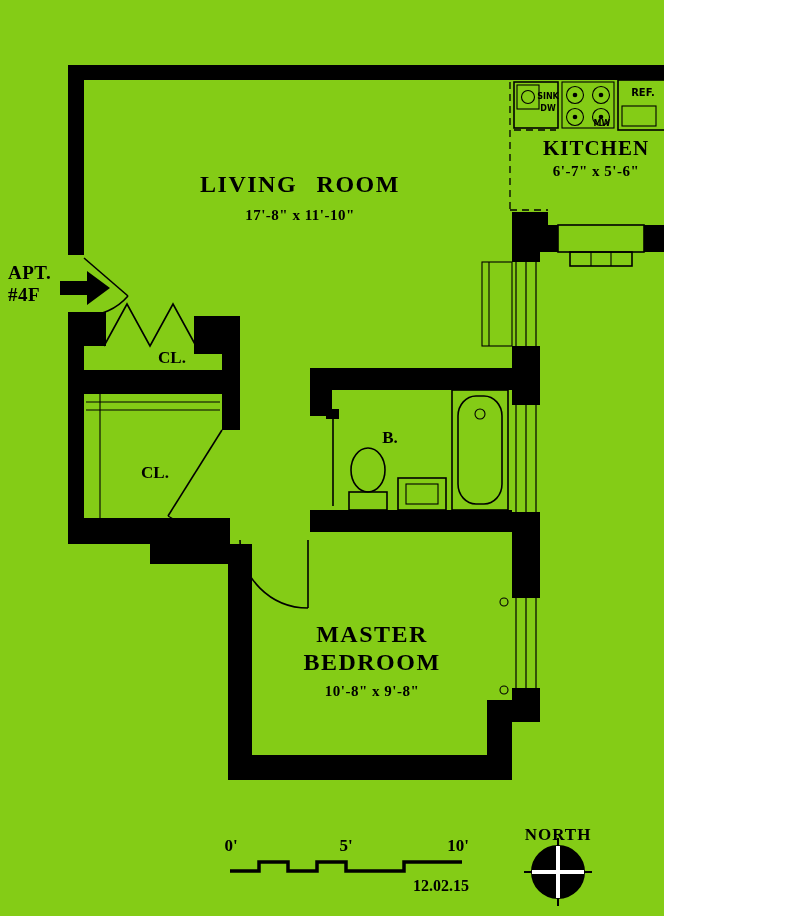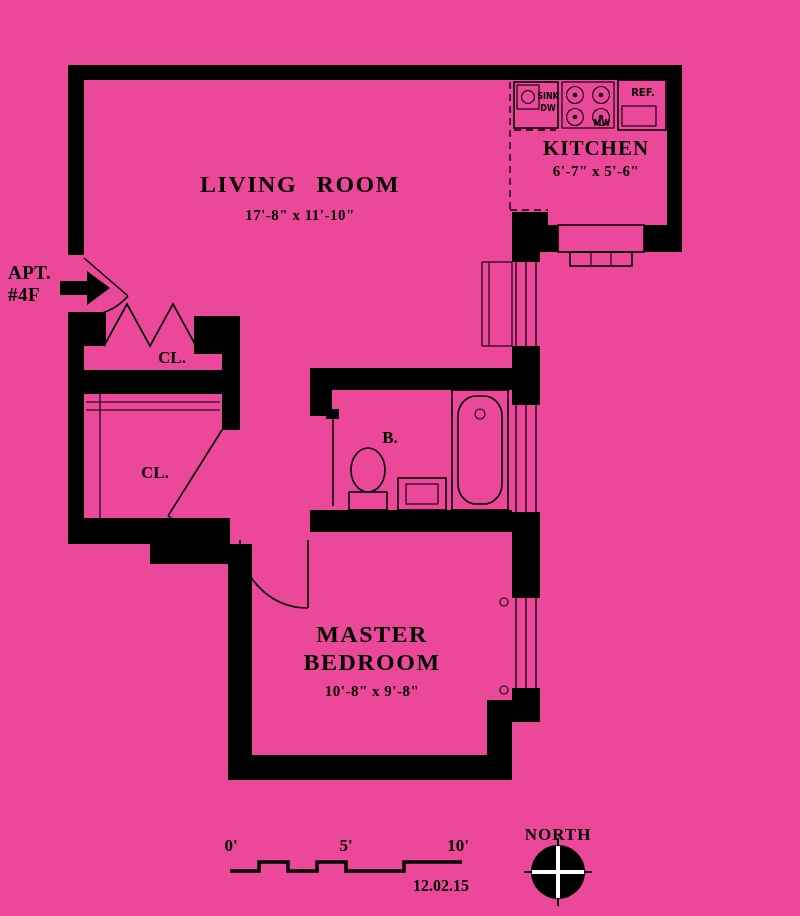--- a/index.html
+++ b/index.html
@@ -1,16 +1,16 @@
 <!DOCTYPE html>
 <html><head>
 <meta charset="utf-8">
 <style>
   html,body{margin:0;padding:0;background:#ffffff;}
-  .page{position:relative;width:800px;height:916px;background:#ec4899;overflow:hidden;}
+  .page{position:relative;width:664px;height:916px;background:#84cc16;overflow:hidden;}
   svg{display:block;}
   .wall{fill:#000;stroke:none;}
   .thin{fill:none;stroke:#000;stroke-width:1.6;}
   .thin2{fill:none;stroke:#000;stroke-width:1.1;}
   .winline{stroke:#000;stroke-width:1.2;fill:none;}
   .dashed{stroke:#000;stroke-width:1.3;stroke-dasharray:7 5;fill:none;}
   text{fill:#000;}
   .t-room{font-family:"Liberation Serif",serif;font-weight:bold;font-size:24px;letter-spacing:1.5px;word-spacing:12px;text-anchor:middle;}
   .t-kitchen{font-family:"Liberation Serif",serif;font-weight:bold;font-size:21px;letter-spacing:1px;text-anchor:middle;}
   .t-dim{font-family:"Liberation Serif",serif;font-weight:bold;font-size:15px;letter-spacing:.5px;text-anchor:middle;}

